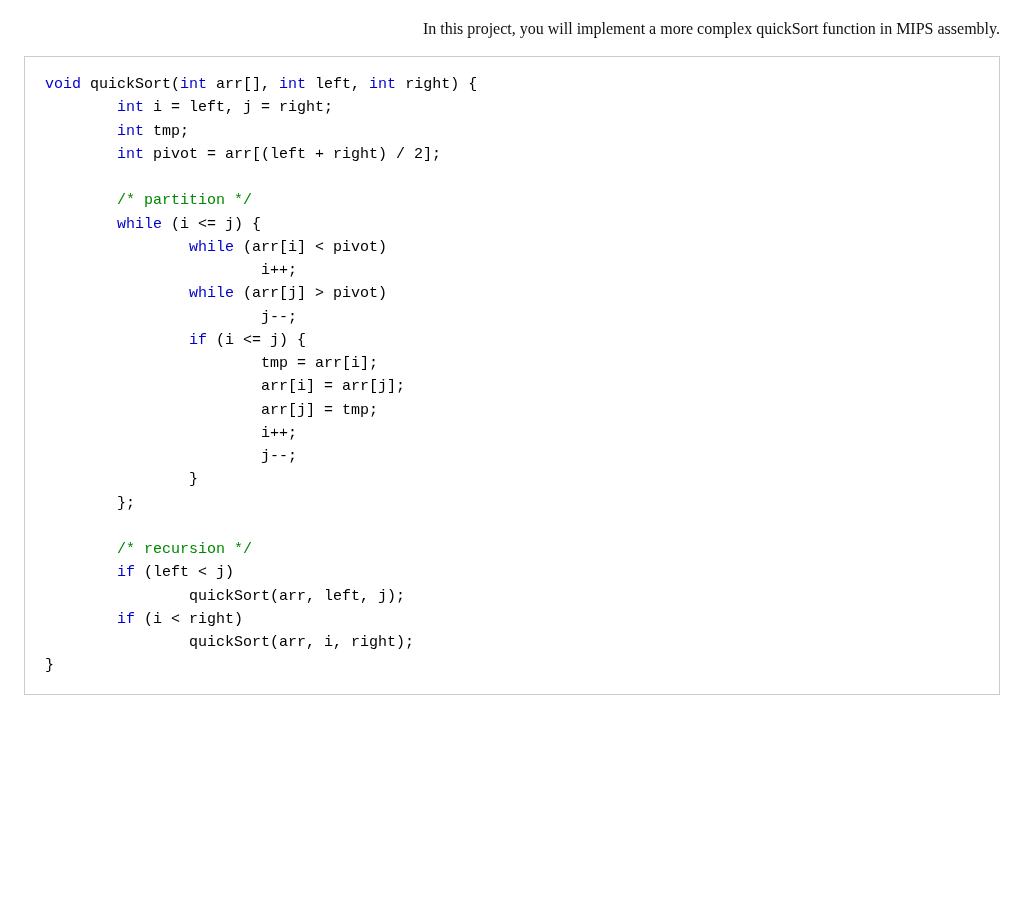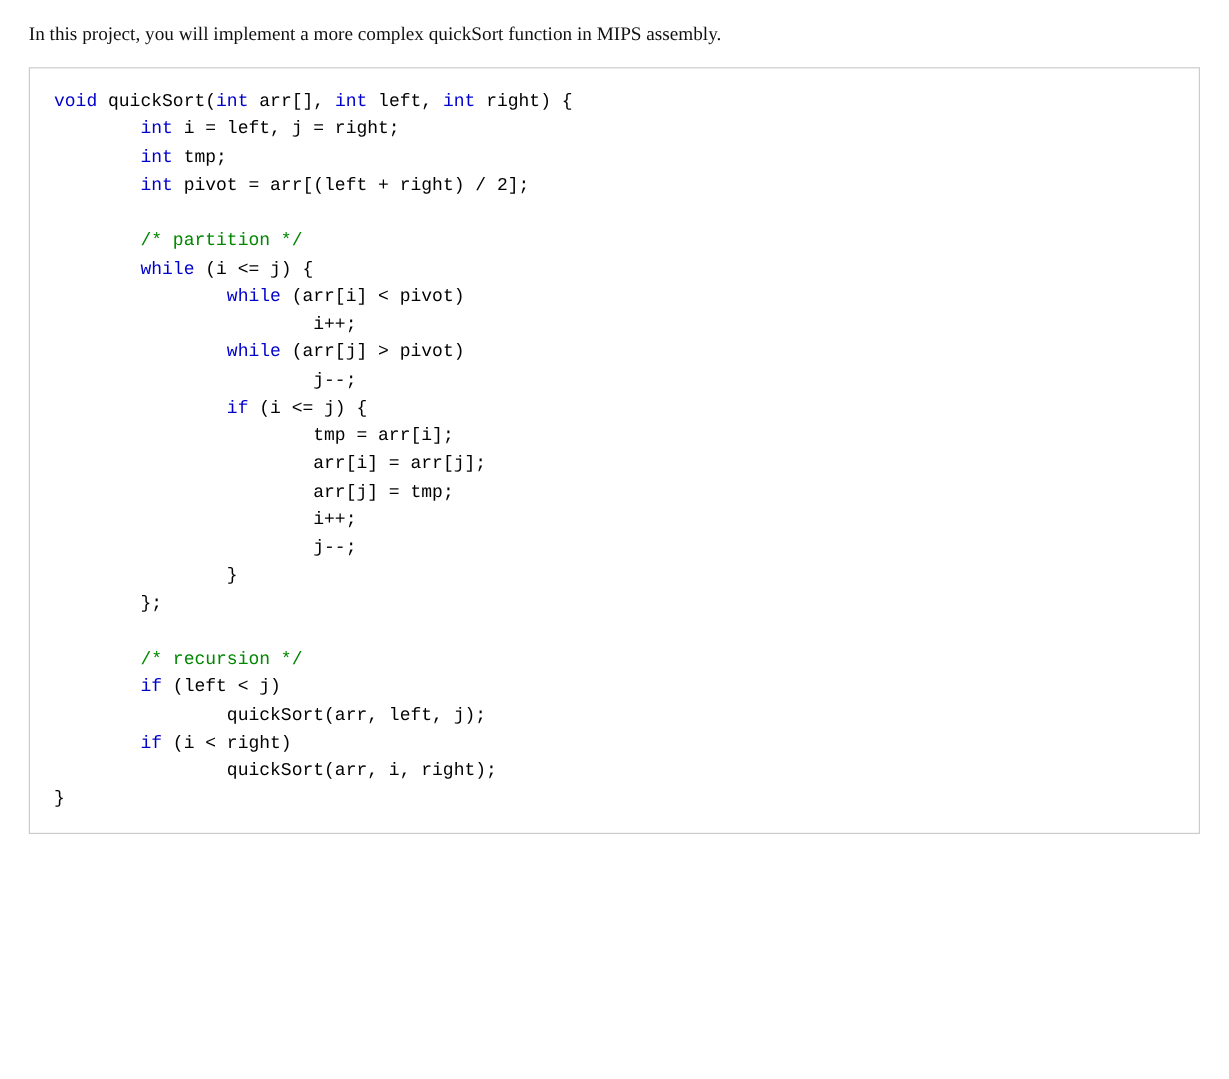--- a/index.html
+++ b/index.html
@@ -16,20 +16,21 @@
       padding: 20px 24px;
       width: 1024px;
       min-height: 899px;
     }
 
     .intro-text {
       font-size: 16px;
       color: #111111;
       margin-bottom: 18px;
       font-family: Georgia, serif;
+      text-align: right;
     }
 
     .code-block {
       font-family: 'Courier New', Courier, monospace;
       font-size: 15px;
       line-height: 1.55;
       background-color: #ffffff;
       border: 1px solid #cccccc;
       padding: 16px 20px;
       color: #000000;

